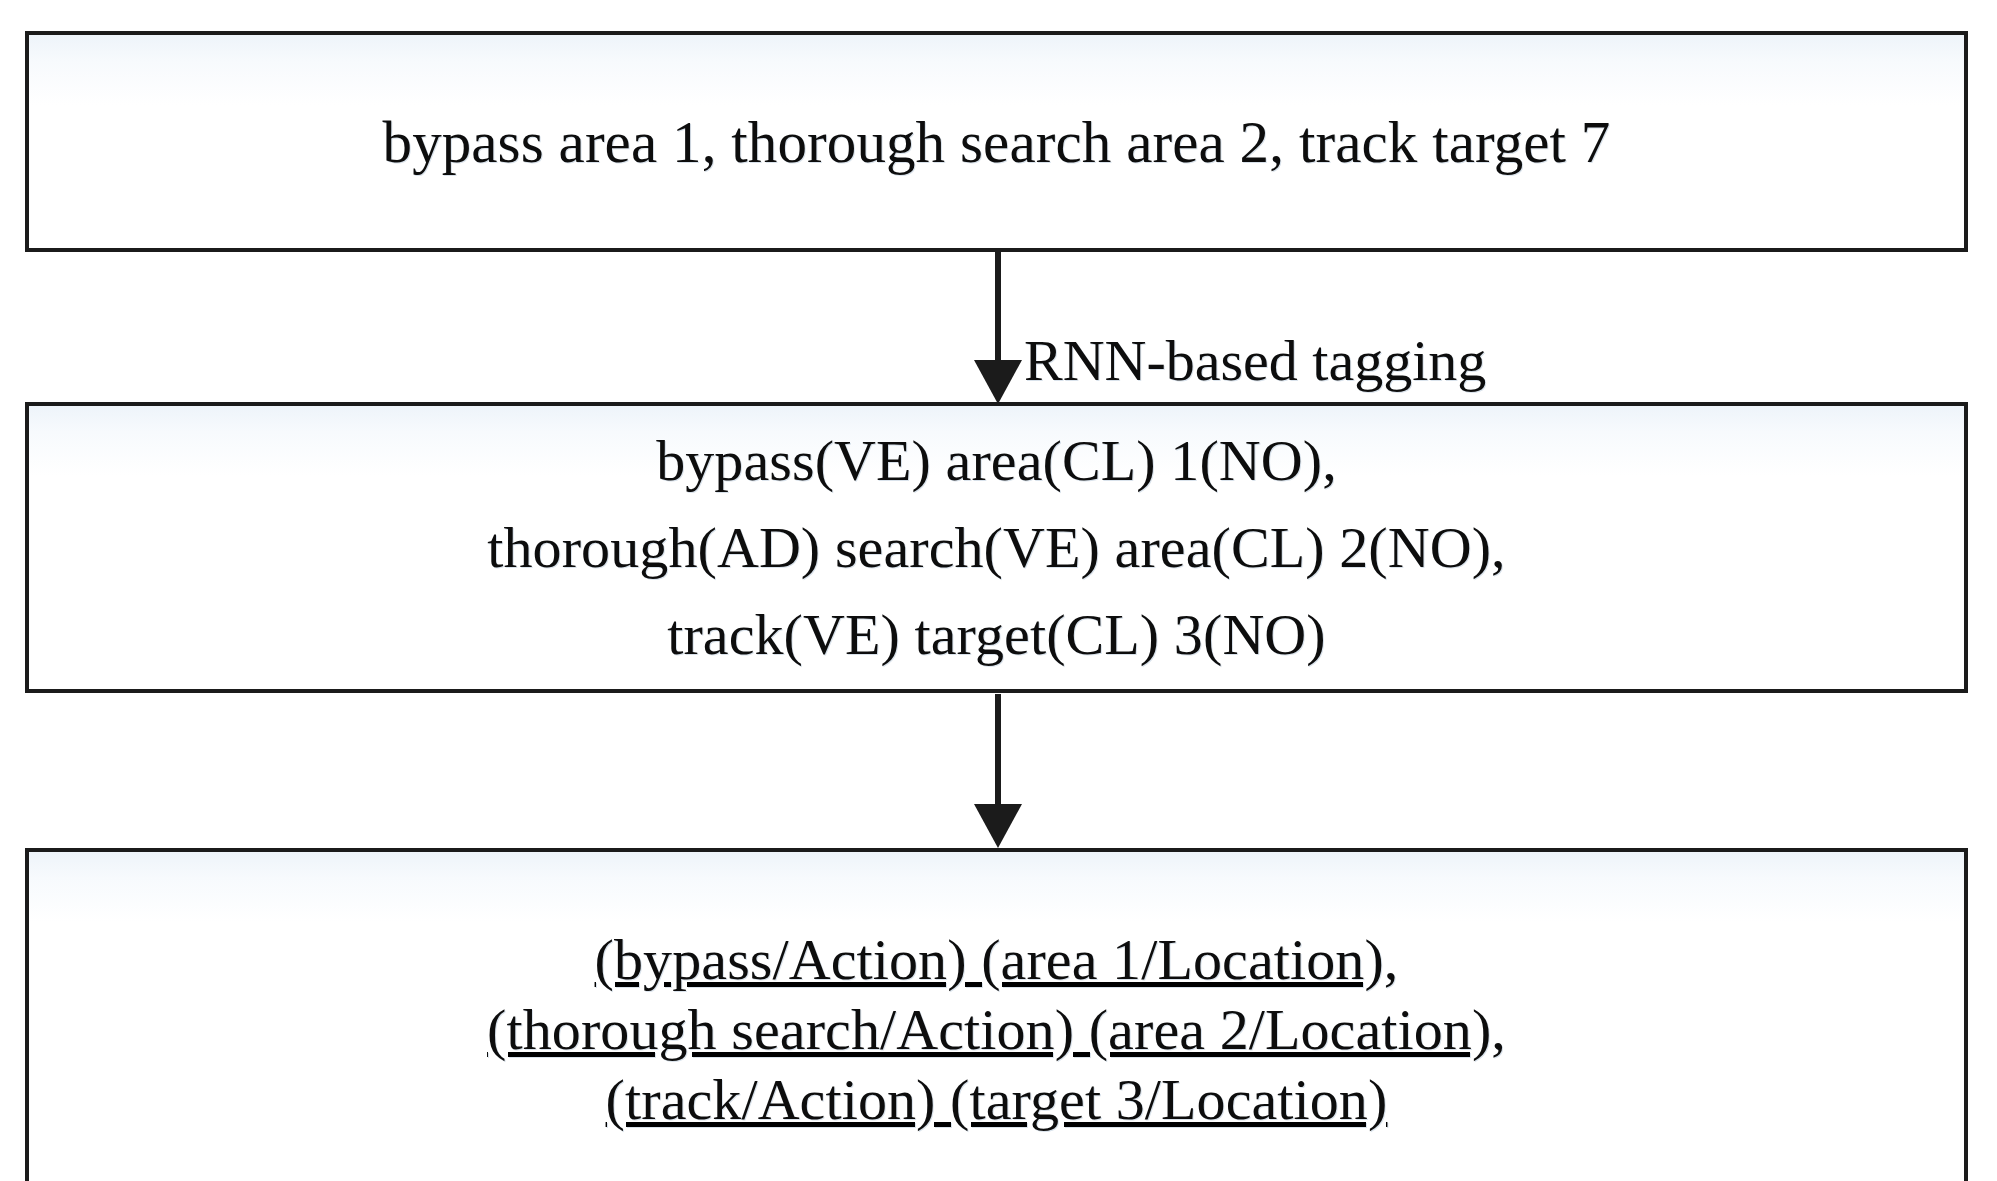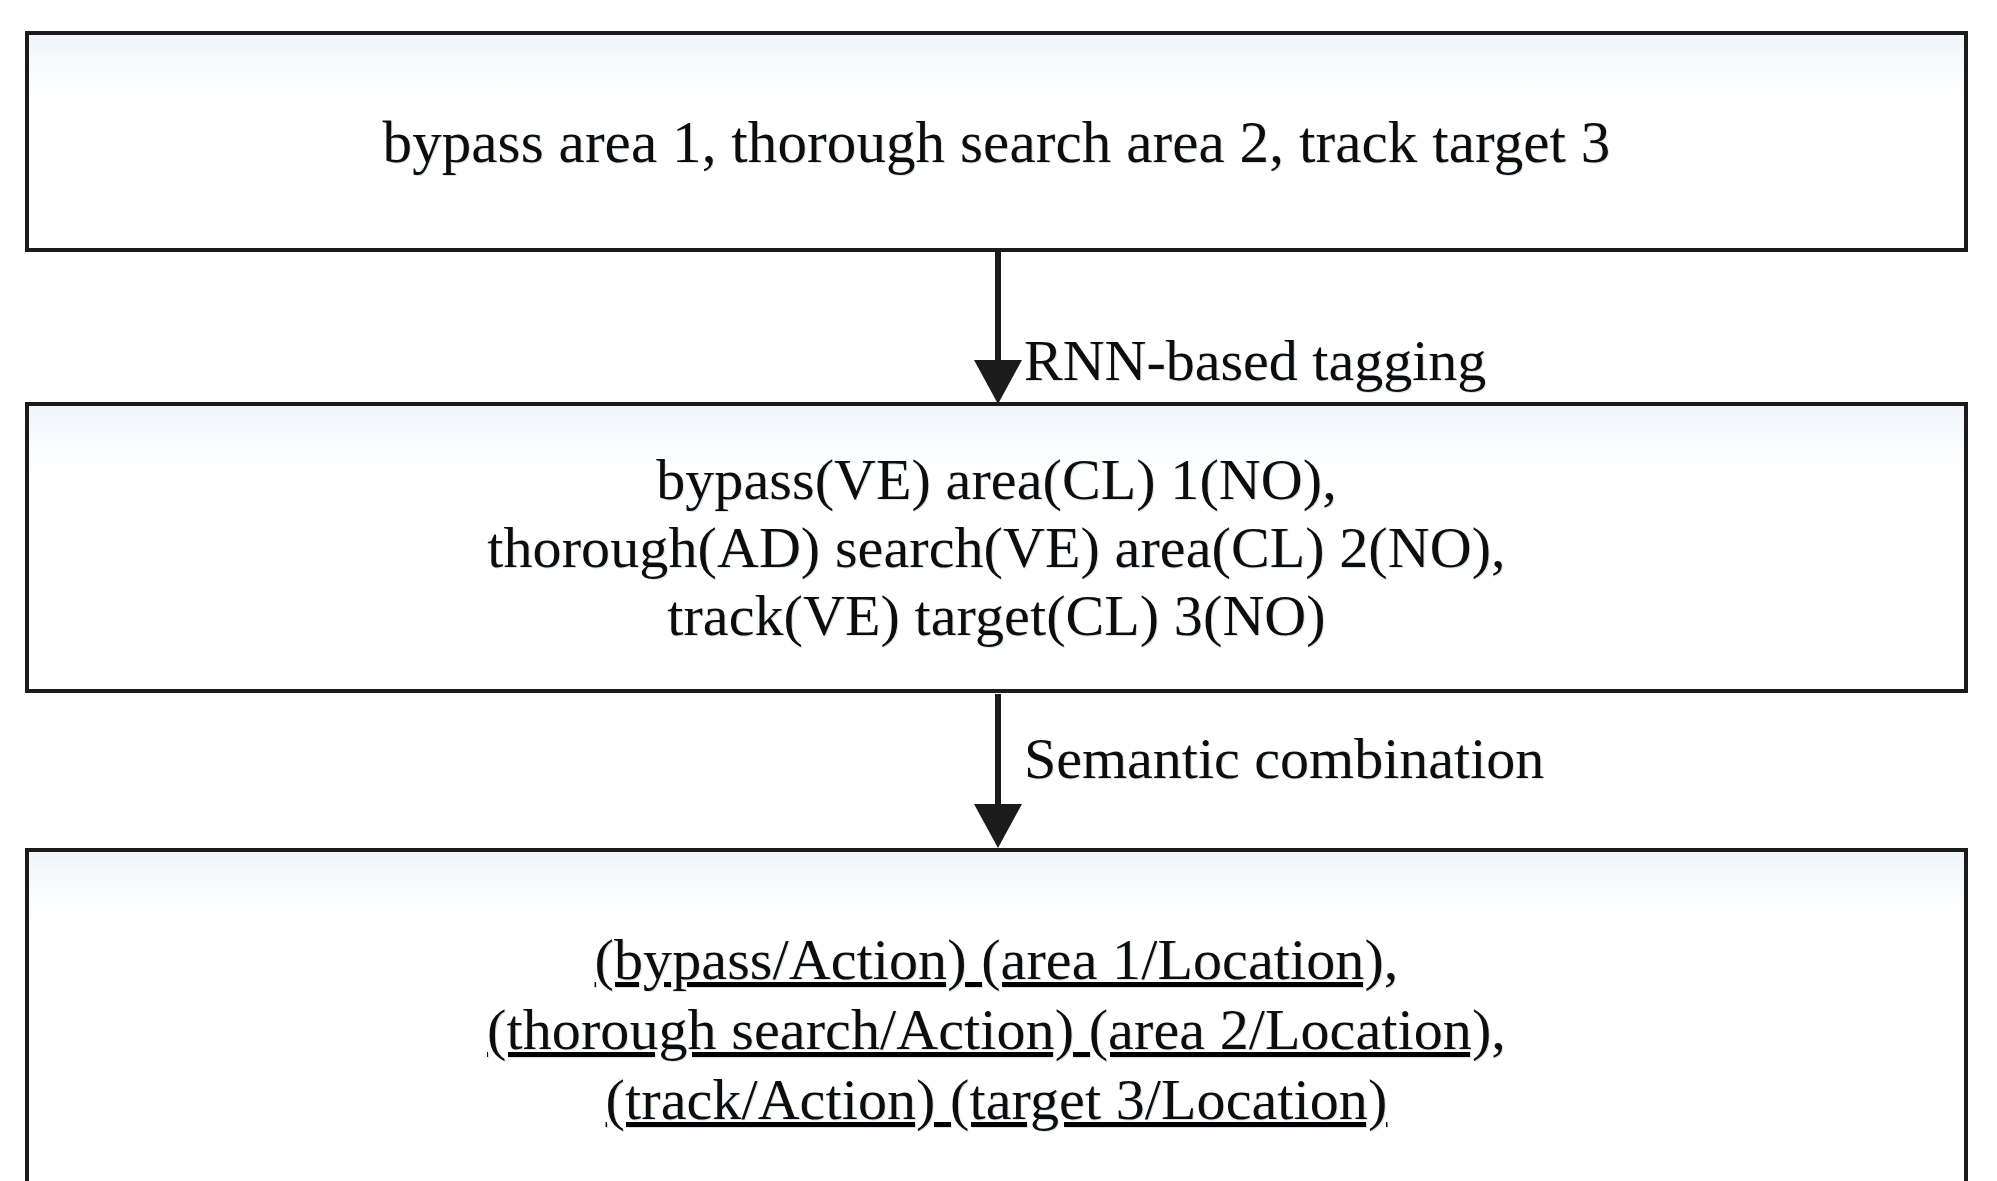--- a/index.html
+++ b/index.html
@@ -47,21 +47,21 @@
     letter-spacing: 0.1px;
     white-space: pre-line;
     text-shadow: 1px 1px 0 rgba(170,190,210,0.45);
   }
 
   #box-1 { left: 25px;  top: 31px;   width: 1943px; height: 221px; }
   #box-2 { left: 25px;  top: 402px;  width: 1943px; height: 291px; }
   #box-3 { left: 25px;  top: 848px;  width: 1943px; height: 364px; text-decoration: underline; }
 
   #box-1 .box-text { font-size: 59px; }
-  #box-2 .box-text { font-size: 58px; line-height: 68px; }
+  #box-2 .box-text { font-size: 58px; line-height: 87px; }
   #box-3 .box-text { font-size: 58px; line-height: 70px; }
 
   
   .arrow {
     position: absolute;
     left: 986px;
     width: 24px;
   }
   .arrow .stem {
     position: absolute;
@@ -99,40 +99,39 @@
   }
   #arrow-label-1 { left: 1024px; top: 282px; margin-top: 48px; }
   #arrow-label-2 { left: 1024px; top: 728px; }
 </style>
 </head>
 <body>
 
 <div id="diagram">
 
   <div class="flow-box" id="box-1">
-    <div class="box-text">bypass area 1, thorough search area 2, track target 3</div>
+    <div class="box-text">bypass area 1, thorough search area 2, track target 7</div>
   </div>
 
   <div class="arrow" id="arrow-1">
     <div class="stem"></div>
     <div class="head"></div>
   </div>
   <div class="arrow-label" id="arrow-label-1">RNN-based tagging</div>
 
   <div class="flow-box" id="box-2">
     <div class="box-text">bypass(VE) area(CL) 1(NO),
 thorough(AD) search(VE) area(CL) 2(NO),
 track(VE) target(CL) 3(NO)</div>
   </div>
 
   <div class="arrow" id="arrow-2">
     <div class="stem"></div>
     <div class="head"></div>
   </div>
-  <div class="arrow-label" id="arrow-label-2">Semantic combination</div>
 
   <div class="flow-box" id="box-3">
     <div class="box-text">(bypass/Action) (area 1/Location),
 (thorough search/Action) (area 2/Location),
 (track/Action) (target 3/Location)</div>
   </div>
 
 </div>
 
 </body></html>

